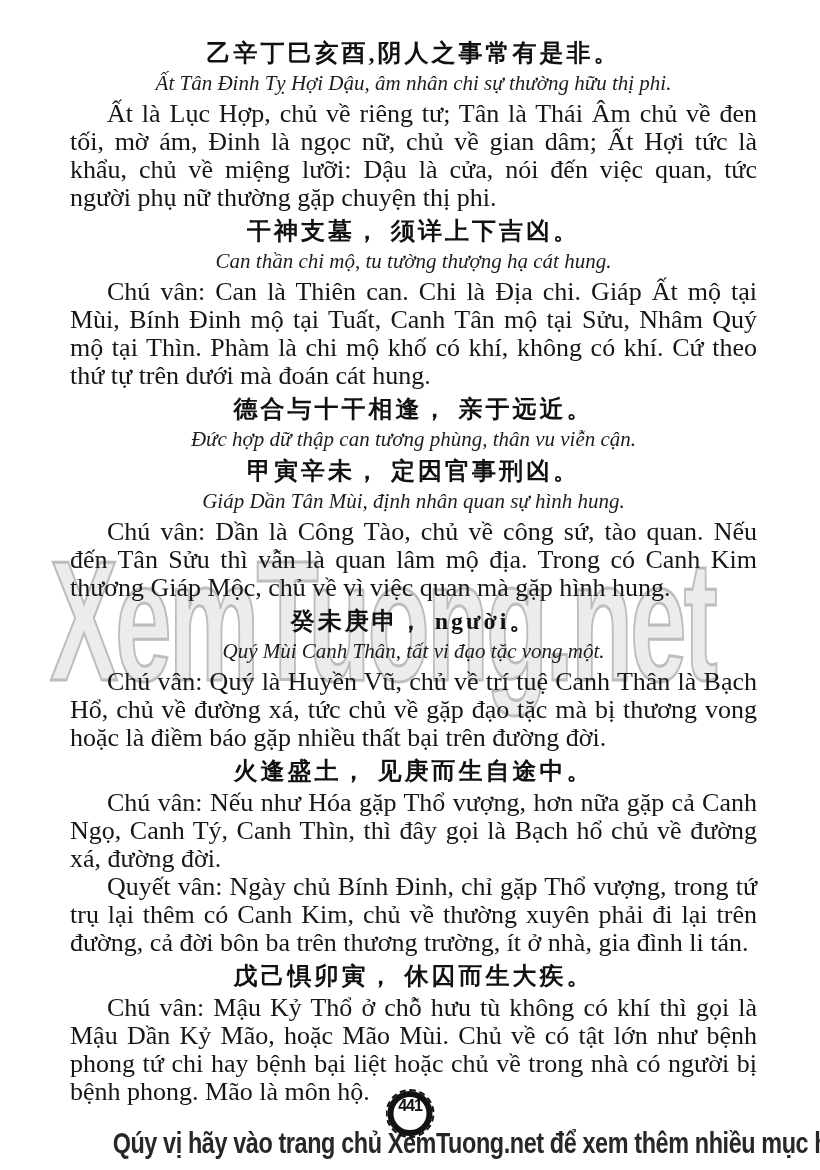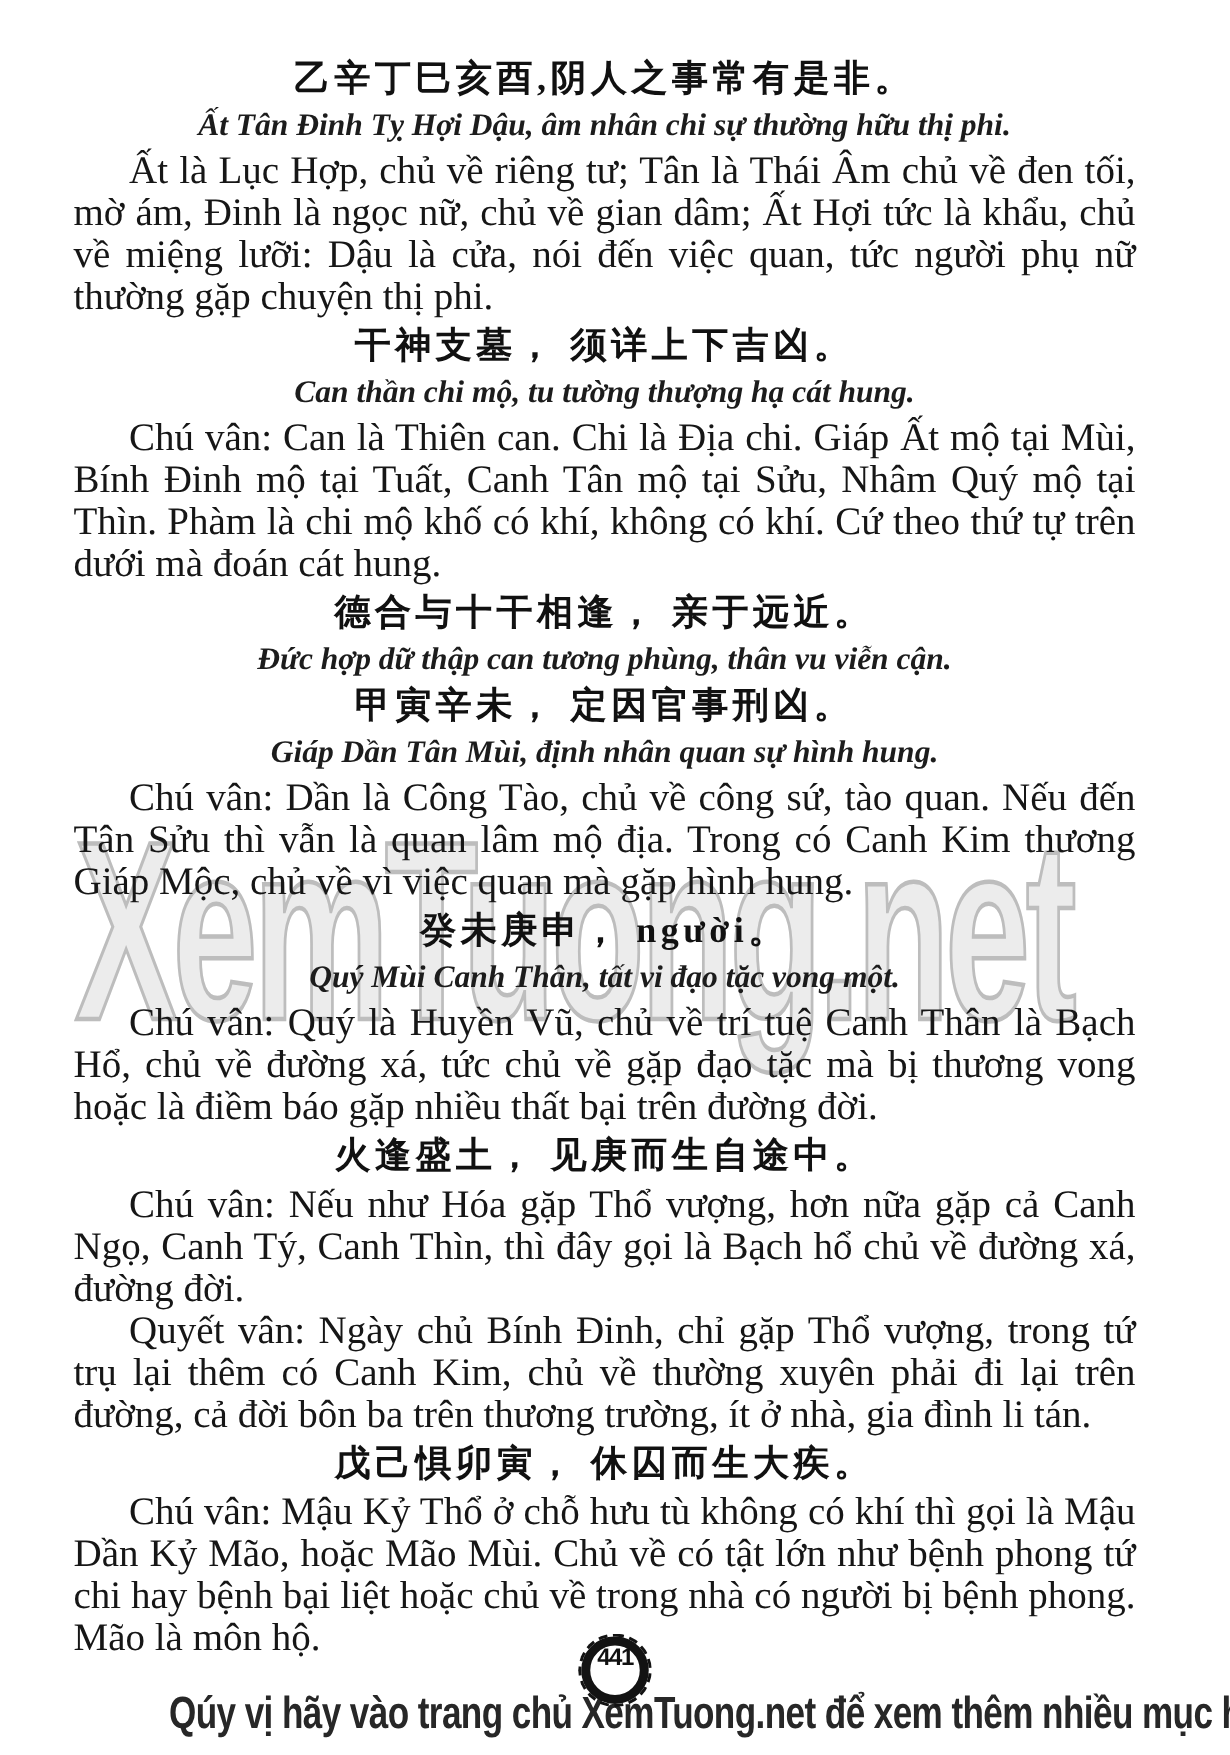--- a/index.html
+++ b/index.html
@@ -26,41 +26,40 @@
     white-space: nowrap;
     color: #ececec;
     -webkit-text-stroke: 3px #bdbdbd;
     transform: scaleX(0.60);
     transform-origin: left top;
     user-select: none;
   }
 
   .content {
     position: relative; z-index: 2;
-    padding: 34px 63px 0 49px;
+    padding: 34px 63px 0 70px;
   }
 
   .cn {
     margin: 4px 0 3px 0;
     text-align: center;
     font-size: 24px;
     line-height: 30px;
     font-weight: 700;
     letter-spacing: 3px;
     color: #111;
     font-family: "Liberation Serif", "DejaVu Serif", serif;
   }
   .vi-italic {
     margin: 0 0 4px 0;
     text-align: center;
     font-style: italic;
     font-size: 21px;
     line-height: 25px;
     color: #1c1c1c;
-    font-weight: bold;
   }
   p.body {
     margin: 0;
     font-size: 26px;
     line-height: 28px;
     text-align: justify;
     text-indent: 37px;
     color: #161616;
   }
 

